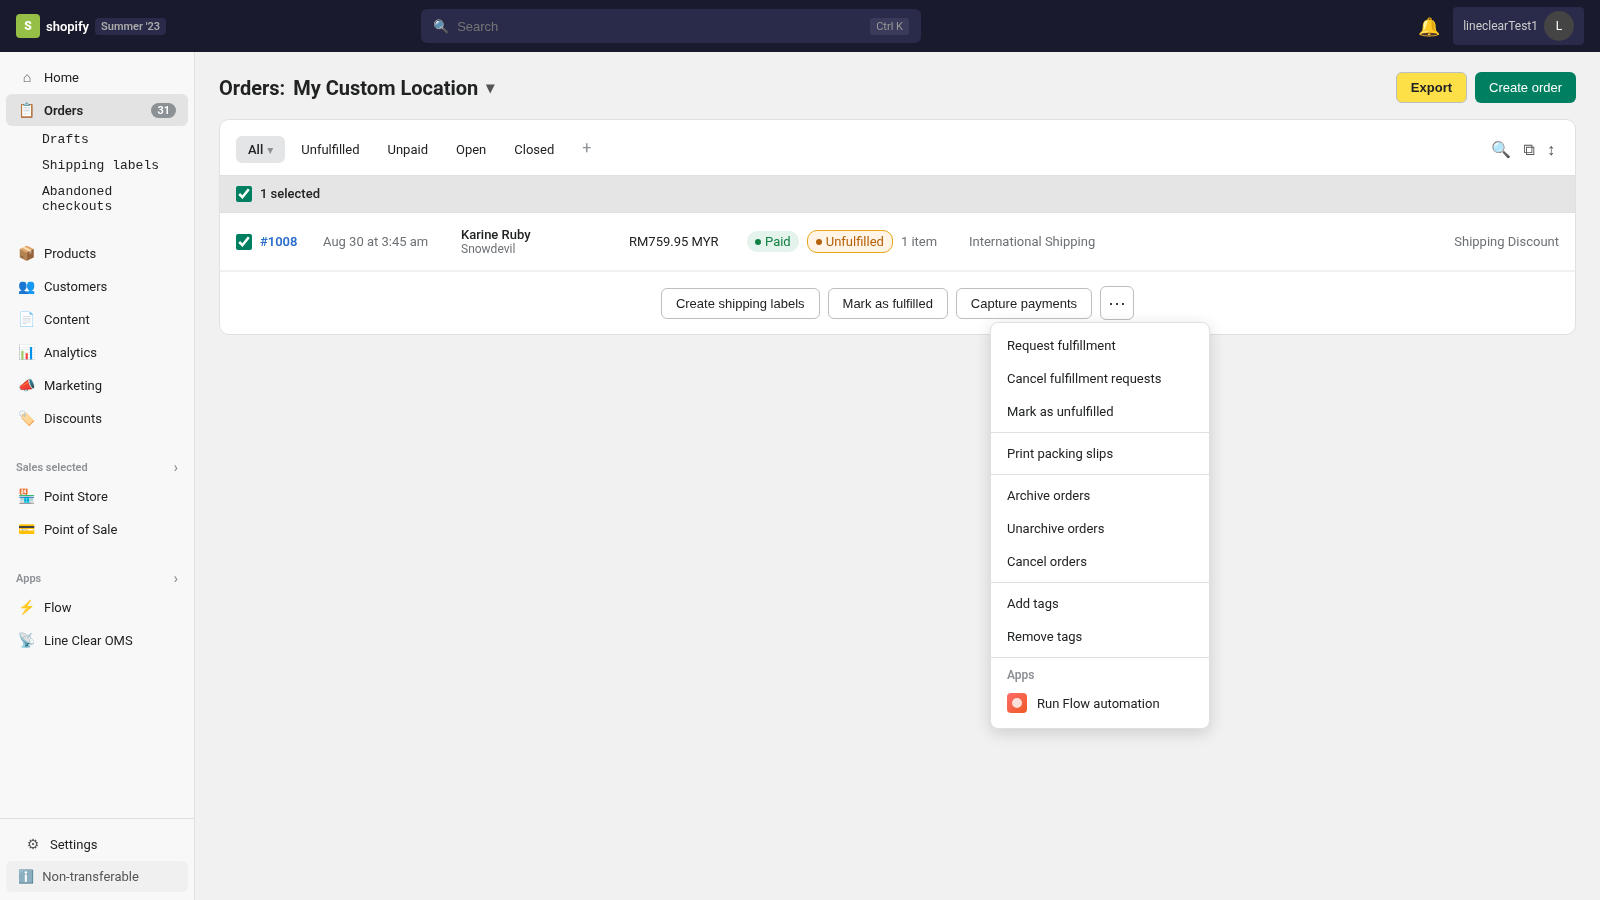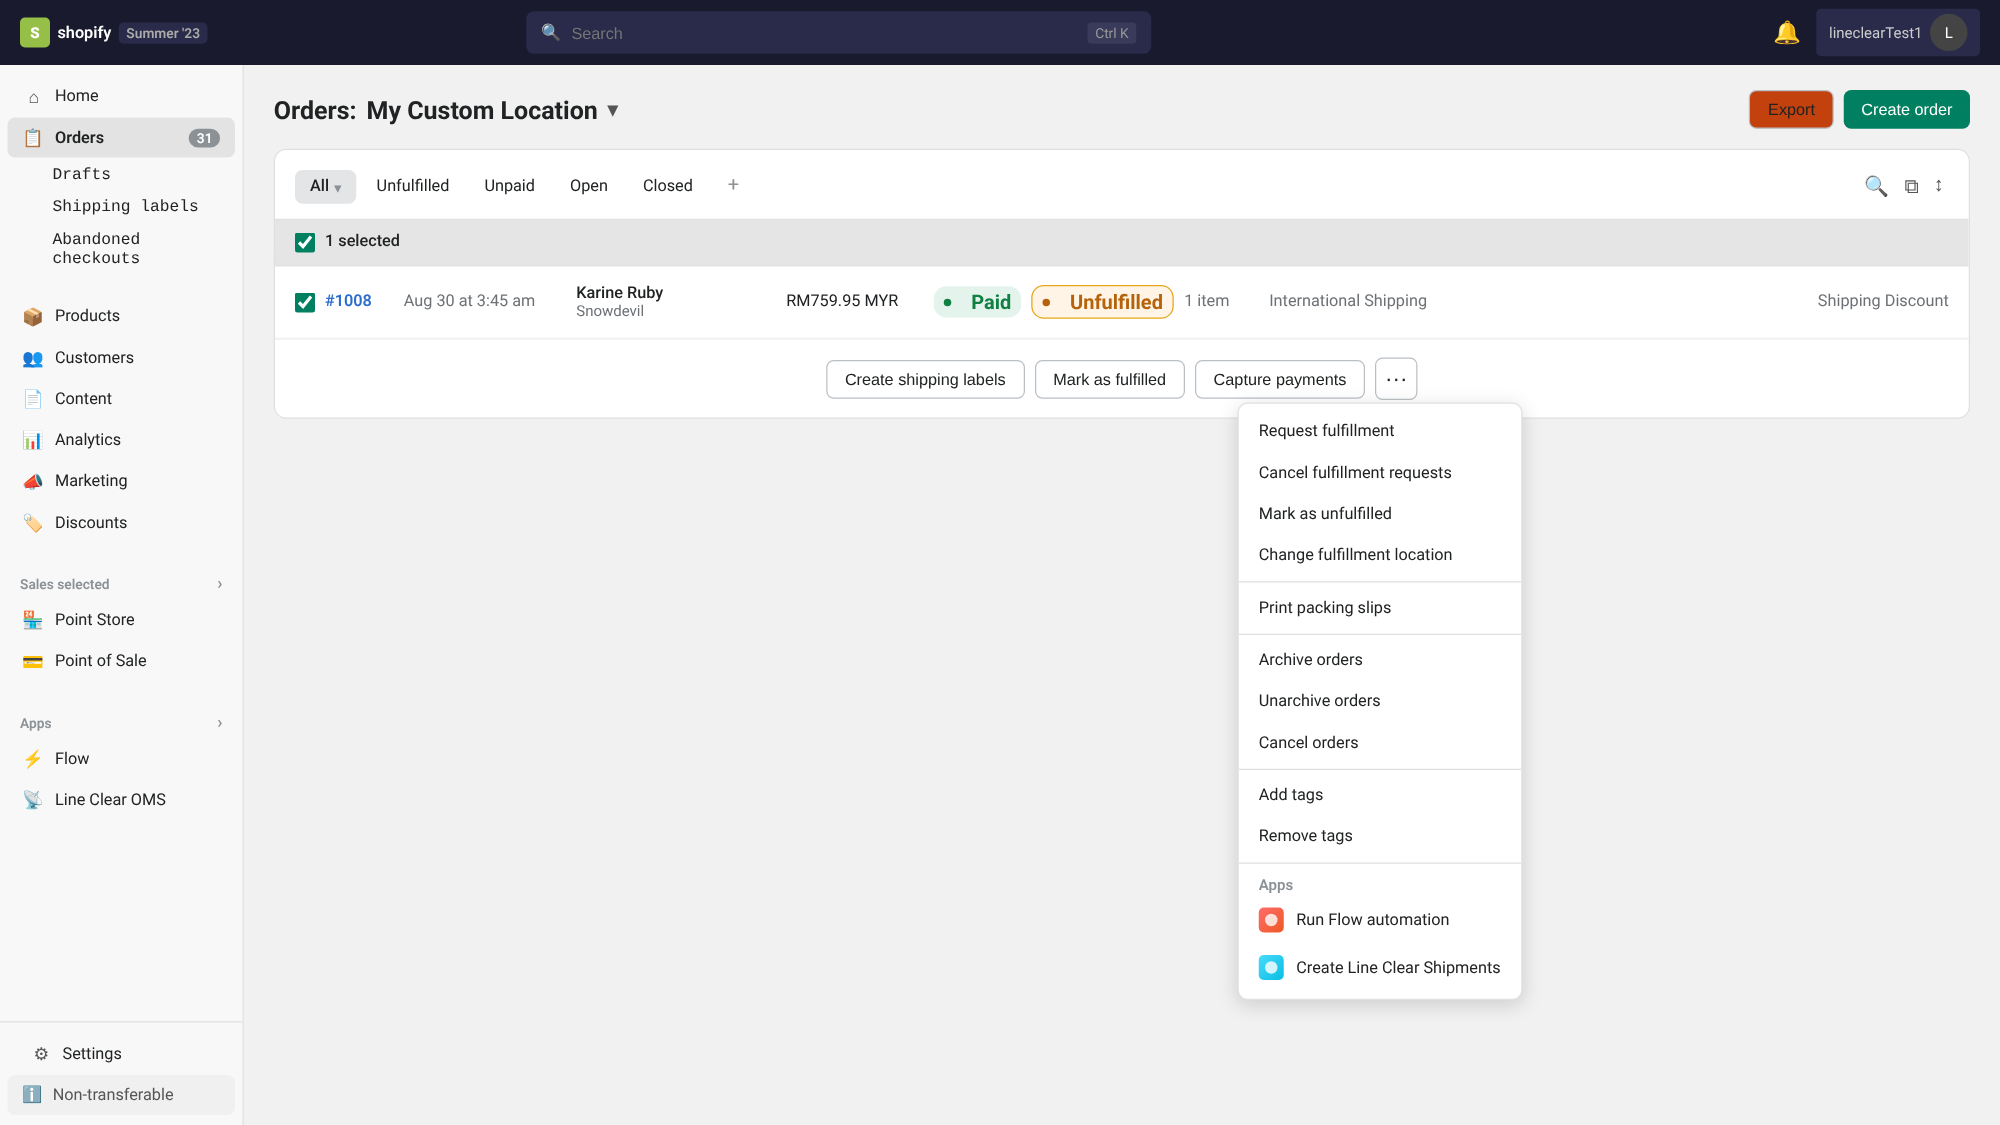--- a/index.html
+++ b/index.html
@@ -35,21 +35,21 @@
     .non-transferable { display: flex; align-items: center; gap: 8px; padding: 8px 12px; font-size: 13px; color: #555; background: #f0f0f0; border-radius: 6px; }
 
     
     .content { flex: 1; overflow-y: auto; padding: 20px 24px; position: relative; }
 
     
     .page-header { display: flex; align-items: center; justify-content: space-between; margin-bottom: 16px; }
     .page-title { display: flex; align-items: center; gap: 8px; font-size: 20px; font-weight: 700; color: #202223; }
     .page-title-dropdown { color: #555; font-size: 16px; cursor: pointer; }
     .page-actions { display: flex; gap: 8px; }
-    .btn-secondary { background: #c2410c; border: 1px solid #babfc3; color: #202223; padding: 7px 14px; border-radius: 6px; cursor: pointer; font-size: 13px; font-weight: 400; }
+    .btn-secondary { background: #fde047; border: 1px solid #babfc3; color: #202223; padding: 7px 14px; border-radius: 6px; cursor: pointer; font-size: 13px; font-weight: 700; }
     .btn-primary { background: #008060; border: none; color: white; padding: 7px 14px; border-radius: 6px; cursor: pointer; font-size: 13px; font-weight: 500; }
 
     
     .orders-panel { background: white; border-radius: 10px; border: 1px solid #e0e0e0; overflow: hidden; }
 
     
     .filter-tabs { display: flex; align-items: flex-end; padding: 12px 16px; border-bottom: 1px solid #e0e0e0; gap: 4px; }
     .tab { padding: 6px 12px; border-radius: 6px; cursor: pointer; font-size: 13px; color: #202223; }
     .tab.active { background: #e4e5e7; font-weight: 500; }
     .tab-all { display: flex; align-items: center; gap: 4px; }
@@ -62,21 +62,21 @@
     .checkbox { width: 16px; height: 16px; cursor: pointer; accent-color: #008060; flex-shrink: 0; }
     .selected-label { font-size: 13px; color: #202223; font-weight: 500; }
 
     .order-row { display: flex; align-items: center; padding: 14px 16px; border-bottom: 1px solid #f1f1f1; gap: 8px; font-size: 13px; }
     .order-id { color: #2c6ecb; font-weight: 600; min-width: 55px; }
     .order-date { color: #6d7175; min-width: 130px; }
     .order-customer { min-width: 160px; }
     .order-customer-name { font-weight: 500; }
     .order-customer-sub { color: #6d7175; font-size: 12px; }
     .order-amount { min-width: 110px; }
-    .badge { display: inline-flex; align-items: center; gap: 16px; padding: 3px 8px; border-radius: 10px; font-size: 16px; font-weight: 700; }
+    .badge { display: inline-flex; align-items: center; gap: 4px; padding: 3px 8px; border-radius: 10px; font-size: 13px; font-weight: 400; }
     .badge-paid { background: #e4f3ec; color: #108043; }
     .badge-unfulfilled { background: #fff4e5; color: #b5620a; border: 1px solid #e6a617; }
     .badge-dot { width: 6px; height: 6px; border-radius: 50%; }
     .badge-dot-paid { background: #108043; }
     .badge-dot-unfulfilled { background: #b5620a; }
     .order-items { min-width: 60px; color: #6d7175; }
     .order-shipping { flex: 1; color: #6d7175; }
     .order-discount { color: #6d7175; }
 
     
@@ -266,43 +266,34 @@
         <button class="action-btn">Mark as fulfilled</button>
         <button class="action-btn">Capture payments</button>
         <button class="more-btn">···</button>
       </div>
     </div>
 
     <div class="dropdown-menu">
       <div class="dropdown-item">Request fulfillment</div>
       <div class="dropdown-item">Cancel fulfillment requests</div>
       <div class="dropdown-item">Mark as unfulfilled</div>
-      <div class="dropdown-item">Change fulfillment location</div>
       <div class="dropdown-divider"></div>
       <div class="dropdown-item">Print packing slips</div>
       <div class="dropdown-divider"></div>
       <div class="dropdown-item">Archive orders</div>
       <div class="dropdown-item">Unarchive orders</div>
       <div class="dropdown-item">Cancel orders</div>
       <div class="dropdown-divider"></div>
       <div class="dropdown-item">Add tags</div>
       <div class="dropdown-item">Remove tags</div>
       <div class="dropdown-divider"></div>
       <div class="dropdown-section-label">Apps</div>
       <div class="dropdown-app-item">
         <div class="app-icon app-icon-flow">
           <svg width="12" height="12" viewBox="0 0 12 12">
               <circle cx="6" cy="6" r="5" fill="white" opacity="0.8"></circle>
             </svg>
         </div>
         <span>Run Flow automation</span>
       </div>
-      <div class="dropdown-app-item">
-        <div class="app-icon app-icon-lineclear">
-          <svg width="12" height="12" viewBox="0 0 12 12">
-              <circle cx="6" cy="6" r="5" fill="white" opacity="0.8"></circle>
-            </svg>
-        </div>
-        <span>Create Line Clear Shipments</span>
-      </div>
     </div>
   </main>
 </div>
 
 </body></html>

